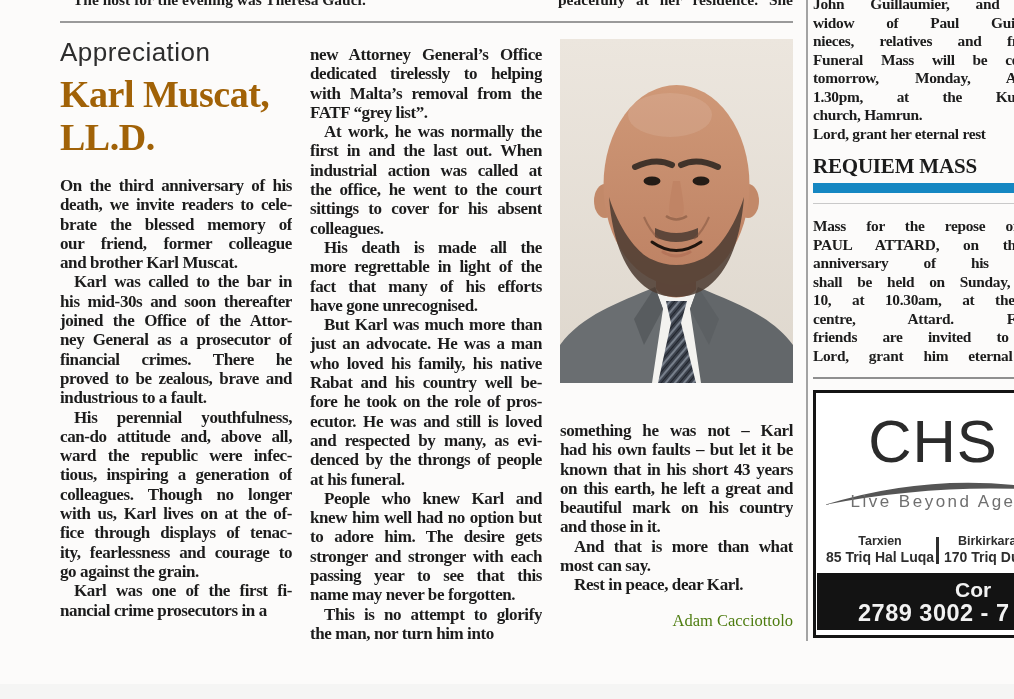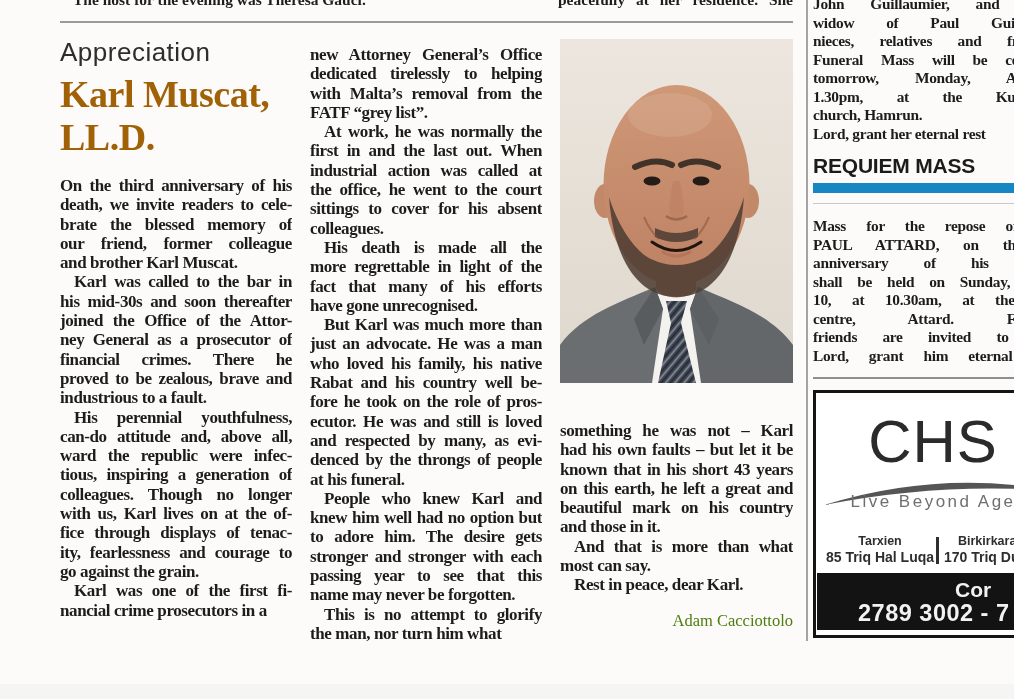--- a/index.html
+++ b/index.html
@@ -16,21 +16,21 @@
   .col{position:absolute;font-size:17px;font-weight:700;letter-spacing:-.4px;color:#1c1c1c;}
   .col .tl{height:19.3px;line-height:19.3px;text-align:justify;text-align-last:justify;overflow:hidden;}
   .col .tl.last{text-align-last:left;}
   .col .tl.ind{text-indent:14px;}
   .rlines{position:absolute;font-size:15.4px;font-weight:700;letter-spacing:-.3px;color:#1c1c1c;}
   .rlines .tl{width:238px;height:18.5px;line-height:18.5px;text-align:justify;text-align-last:justify;overflow:hidden;}
   .rlines .tl.left{width:auto;text-align:left;text-align-last:left;}
   .signature{position:absolute;left:560px;top:611px;width:233px;text-align:right;
              font-size:16.5px;font-weight:400;color:#4d7c0f;}
   .photo{position:absolute;left:560px;top:39px;}
-  .requiem{position:absolute;left:813px;top:154px;font-family:Liberation Sans, sans-serif;
+  .requiem{position:absolute;left:813px;top:154px;font-family:Liberation Serif, serif;
            font-weight:700;font-size:21px;letter-spacing:-.2px;color:#1b1b1b;white-space:nowrap;}
   .bluebar{position:absolute;left:813px;top:183px;width:210px;height:10px;}
   .thinrule{position:absolute;left:813px;top:203px;width:205px;height:1px;background:#c9c9c9;}
   .adrule{position:absolute;left:813px;top:377px;width:205px;height:2px;background:#8f8f8f;}
   .ad{position:absolute;left:813px;top:390px;width:400px;height:248px;background:#ffffff;
       border:3px solid #141414;box-sizing:border-box;font-family:"Liberation Sans",sans-serif;}
   .chs{position:absolute;left:0;top:14px;width:234px;text-align:center;font-size:60px;
        letter-spacing:1px;color:#2b2b2b;}
   .swoosh{position:absolute;left:8px;top:76px;}
   .tagline{position:absolute;left:17px;top:99px;width:200px;text-align:center;font-size:17px;
@@ -111,21 +111,21 @@
       <div class="tl">and respected by many, as evi-</div>
       <div class="tl">denced by the throngs of people</div>
       <div class="tl last">at his funeral.</div>
       <div class="tl ind">People who knew Karl and</div>
       <div class="tl">knew him well had no option but</div>
       <div class="tl">to adore him. The desire gets</div>
       <div class="tl">stronger and stronger with each</div>
       <div class="tl">passing year to see that this man’s</div>
       <div class="tl last">name may never be forgotten.</div>
       <div class="tl ind">This is no attempt to glorify</div>
-      <div class="tl last">the man, nor turn him what</div>
+      <div class="tl last">the man, nor turn him into</div>
     </div>
 
   <svg class="photo" width="233" height="344" viewBox="0 0 233 344">
     <defs>
       <linearGradient id="skin" x1="0" y1="0" x2="0" y2="1">
         <stop offset="0" stop-color="#cf9877"></stop>
           <stop offset="1" stop-color="#bd8163"></stop>
       </linearGradient>
       <linearGradient id="bgg" x1="0" y1="0" x2="0" y2="1">
         <stop offset="0" stop-color="#ece6de"></stop>

